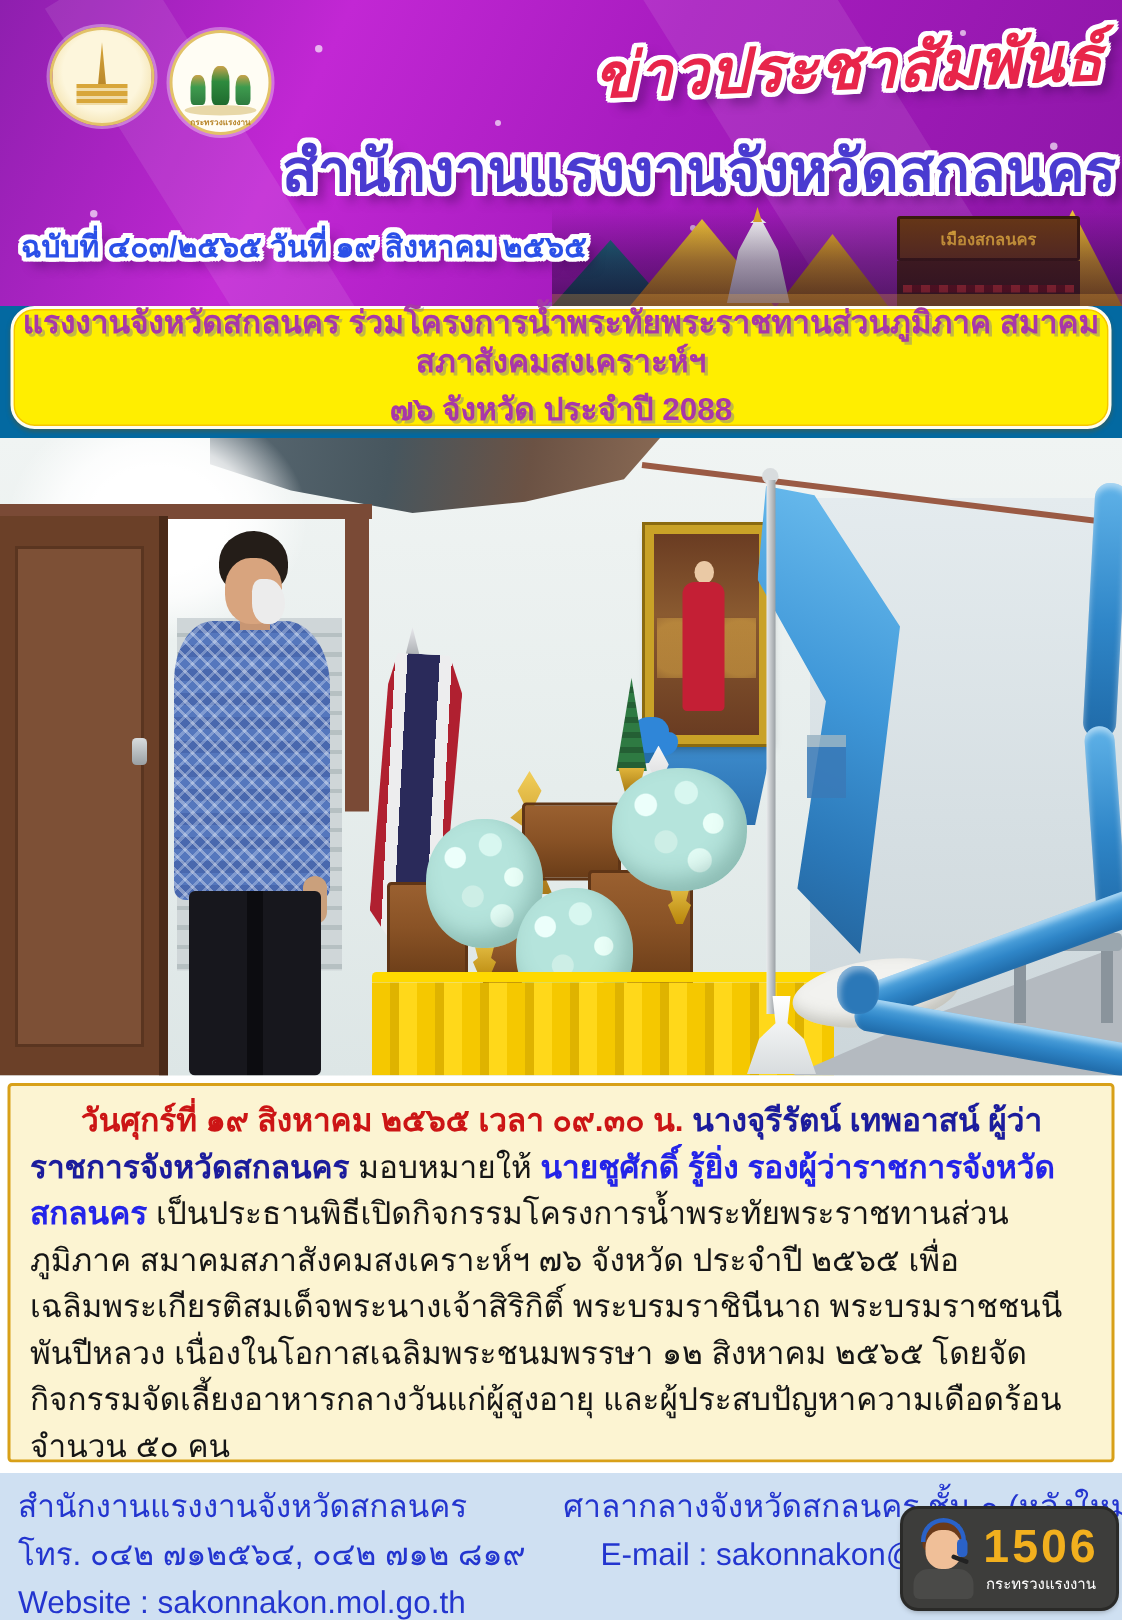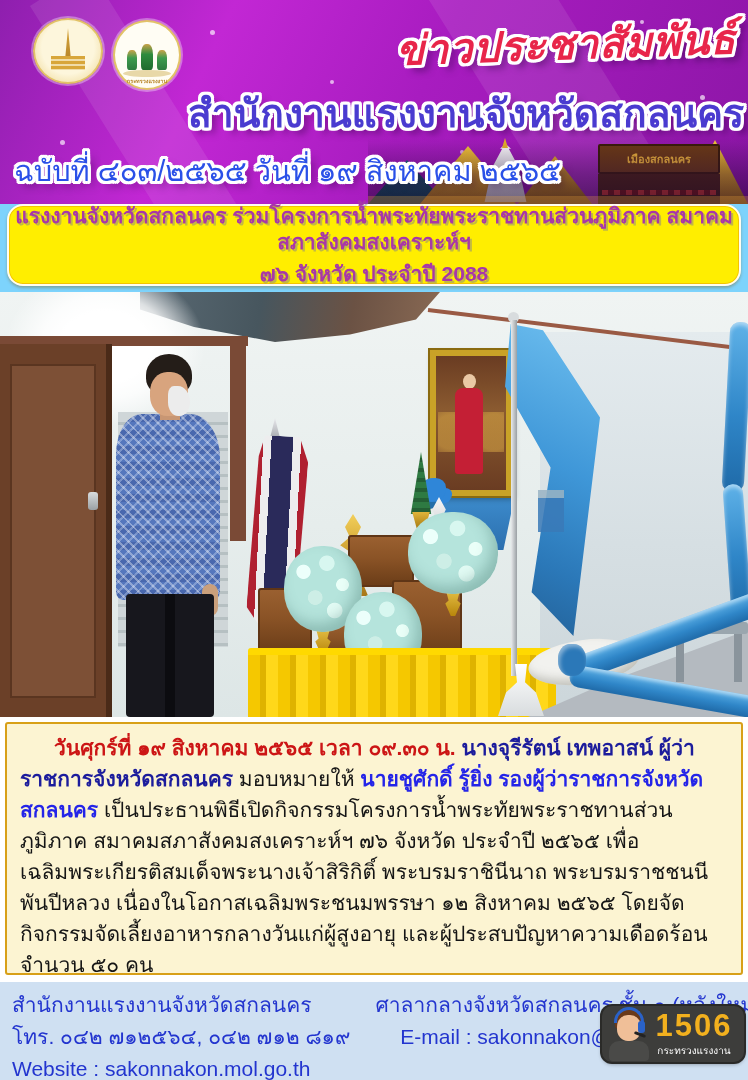--- a/index.html
+++ b/index.html
@@ -31,21 +31,21 @@
     font-size:5.5px;color:#b8862a;font-weight:bold;}
   .ow{ text-shadow:
     3px 0 0 #fff,-3px 0 0 #fff,0 3px 0 #fff,0 -3px 0 #fff,
     2px 2px 0 #fff,-2px 2px 0 #fff,2px -2px 0 #fff,-2px -2px 0 #fff,
     3px 2px 0 #fff,-3px 2px 0 #fff,3px -2px 0 #fff,-3px -2px 0 #fff,
     2px 3px 0 #fff,-2px 3px 0 #fff,2px -3px 0 #fff,-2px -3px 0 #fff,
     6px 6px 7px rgba(40,0,60,.5);}
   .hd-title{position:absolute;right:12px;top:12px;font-size:41px;font-weight:bold;font-style:italic;
     color:#e8254a;letter-spacing:1px;transform:rotate(-2deg);}
   .hd-sub{position:absolute;left:188px;top:82px;font-size:39px;font-weight:bold;color:#4a3bd0;}
-  .hd-issue{position:absolute;left:14px;top:148px;font-size:29px;font-weight:normal;color:#2a50e8;z-index:5;}
+  .hd-issue{position:absolute;left:14px;top:148px;font-size:20px;font-weight:bold;color:#2a50e8;z-index:5;}
   
   .temple{position:absolute;right:0;bottom:0;width:380px;height:66px;overflow:hidden;z-index:3;}
   .t-sky{position:absolute;inset:0;background:linear-gradient(180deg,rgba(40,8,66,0) 0%,rgba(38,8,58,.4) 55%,rgba(28,6,46,.6) 100%);}
   .t-roof{position:absolute;clip-path:polygon(50% 0,100% 100%,0 100%);}
   .t-teal{left:0;bottom:0;width:78px;height:44px;background:linear-gradient(#1a6a7a,#0e4a58);}
   .t-gold1{left:52px;bottom:0;width:96px;height:58px;background:linear-gradient(#f5c838,#c9890f);}
   .t-gold2{left:150px;bottom:0;width:74px;height:48px;background:linear-gradient(#e8b028,#a8700c);}
   .t-gold3{right:0;bottom:0;width:66px;height:64px;background:linear-gradient(#f5c838,#b87a0e);}
   .t-stupa{position:absolute;left:110px;bottom:2px;width:55px;height:58px;
     background:linear-gradient(#ffffff,#dfe2e4);
@@ -55,21 +55,21 @@
   .t-sign{position:absolute;left:230px;top:6px;width:122px;height:30px;background:#6b3a14;
     border:2px solid #3a1c08;border-radius:2px;display:flex;align-items:center;justify-content:center;
     box-sizing:border-box;}
   .t-sign span{font-size:11px;font-weight:bold;color:#f2b838;}
   .t-body{position:absolute;left:230px;top:36px;width:122px;height:30px;background:#4a2410;}
   .t-lights{position:absolute;left:234px;top:52px;width:114px;height:5px;
     background:repeating-linear-gradient(90deg,#d23a2a 0 6px,#7a1a10 6px 12px);}
   .t-glow{position:absolute;left:0;bottom:0;width:100%;height:8px;background:rgba(255,180,60,.25);}
 
   
-  .banner-wrap{position:relative;width:748px;height:88px;background:#7dd3fc;}
+  .banner-wrap{position:relative;width:748px;height:88px;background:#0369a1;}
   .banner{position:absolute;left:7px;right:7px;top:0;height:82px;background:#ffee00;
     border:2px solid #fffdf0;border-radius:16px;box-sizing:border-box;
     box-shadow:0 2px 3px rgba(120,80,0,.35), inset 0 0 0 1px #f5c400;
     display:flex;flex-direction:column;align-items:center;justify-content:center;gap:6px;}
   .banner div{font-size:21px;font-weight:bold;color:#a837a8;
     text-shadow:2px 2px 0 rgba(120,120,150,.45);text-align:center;line-height:1.25;}
 
   
   .photo{position:relative;width:748px;height:425px;overflow:hidden;
     background:linear-gradient(180deg,#f0f4f3 0%,#e6edec 55%,#dde6e6 100%);}
@@ -194,21 +194,21 @@
   .seg-red{color:#cc1515;font-weight:bold;}
   .seg-navy{color:#1c1c9c;font-weight:bold;}
   .seg-blue{color:#2424e8;font-weight:bold;}
   .gap2{height:7px;background:#fff;}
 
   
   .footer{position:relative;height:98px;background:#cfe0f2;padding:7px 0 0 12px;box-sizing:border-box;}
   .footer .fline{font-size:21px;color:#2335cf;line-height:32px;white-space:nowrap;}
   .f-addr{margin-left:64px;}
   .f-email{margin-left:50px;}
-  .badge{position:absolute;right:4px;top:24px;width:142px;height:56px;background:#3d3d3b;border-radius:10px;
+  .badge{position:absolute;right:4px;top:24px;width:142px;height:66px;background:#3d3d3b;border-radius:10px;
     box-shadow:0 0 0 2px #2a2a28, 0 2px 4px rgba(0,0,0,.4);display:flex;align-items:center;padding:4px 6px;box-sizing:border-box;}
   .op{position:relative;width:42px;height:54px;flex:0 0 42px;}
   .op-hair{position:absolute;left:7px;top:2px;width:28px;height:20px;background:#6b3a1a;border-radius:14px 14px 4px 4px;}
   .op-face{position:absolute;left:9px;top:8px;width:24px;height:26px;background:#f0bf98;border-radius:45%;}
   .op-band{position:absolute;left:6px;top:0;width:30px;height:16px;border:3px solid #2a62c8;border-bottom:none;
     border-radius:16px 16px 0 0;box-sizing:border-box;}
   .op-ear{position:absolute;left:30px;top:14px;width:7px;height:12px;background:#2a62c8;border-radius:3px;}
   .op-mic{position:absolute;left:26px;top:26px;width:12px;height:3px;background:#222;transform:rotate(20deg);border-radius:2px;}
   .op-body{position:absolute;left:1px;top:34px;width:40px;height:20px;background:#4a4a48;border-radius:10px 10px 4px 4px;}
   .badge-right{display:flex;flex-direction:column;align-items:center;flex:1;}

